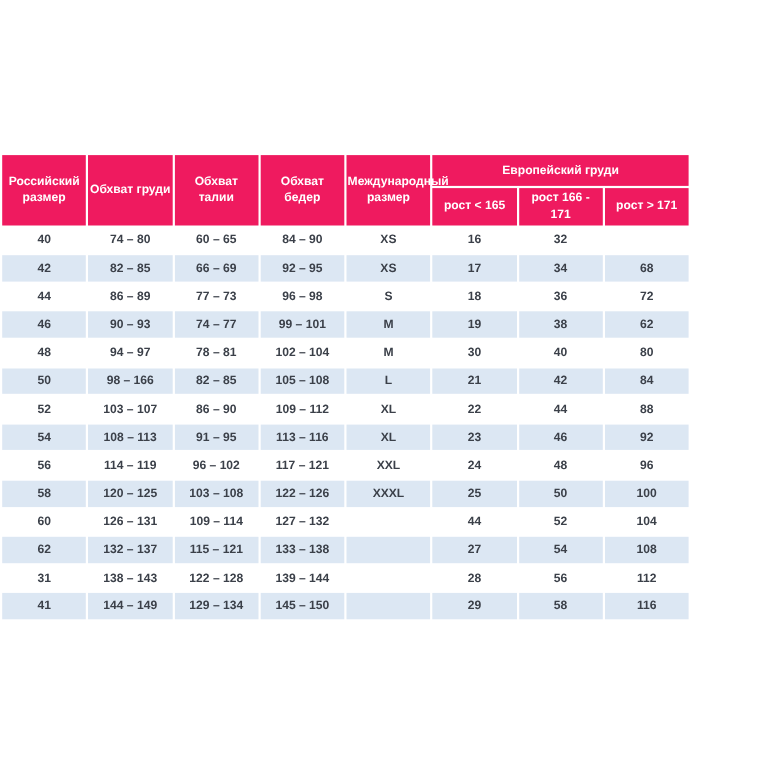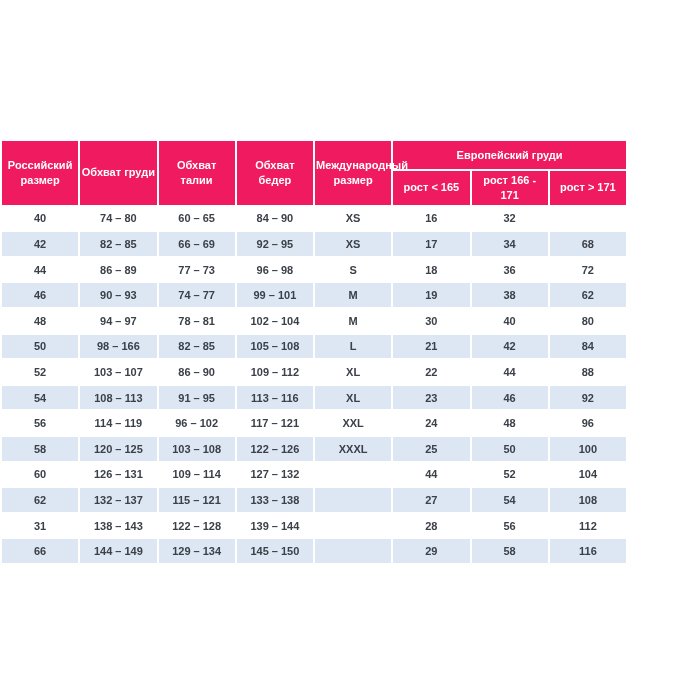--- a/index.html
+++ b/index.html
@@ -195,21 +195,21 @@
           <td>31</td>
           <td>138 – 143</td>
           <td>122 – 128</td>
           <td>139 – 144</td>
           <td></td>
           <td>28</td>
           <td>56</td>
           <td>112</td>
         </tr>
         <tr>
-          <td>66</td>
+          <td>41</td>
           <td>144 – 149</td>
           <td>129 – 134</td>
           <td>145 – 150</td>
           <td></td>
           <td>29</td>
           <td>58</td>
           <td>116</td>
         </tr>
       </tbody>
   </table>

